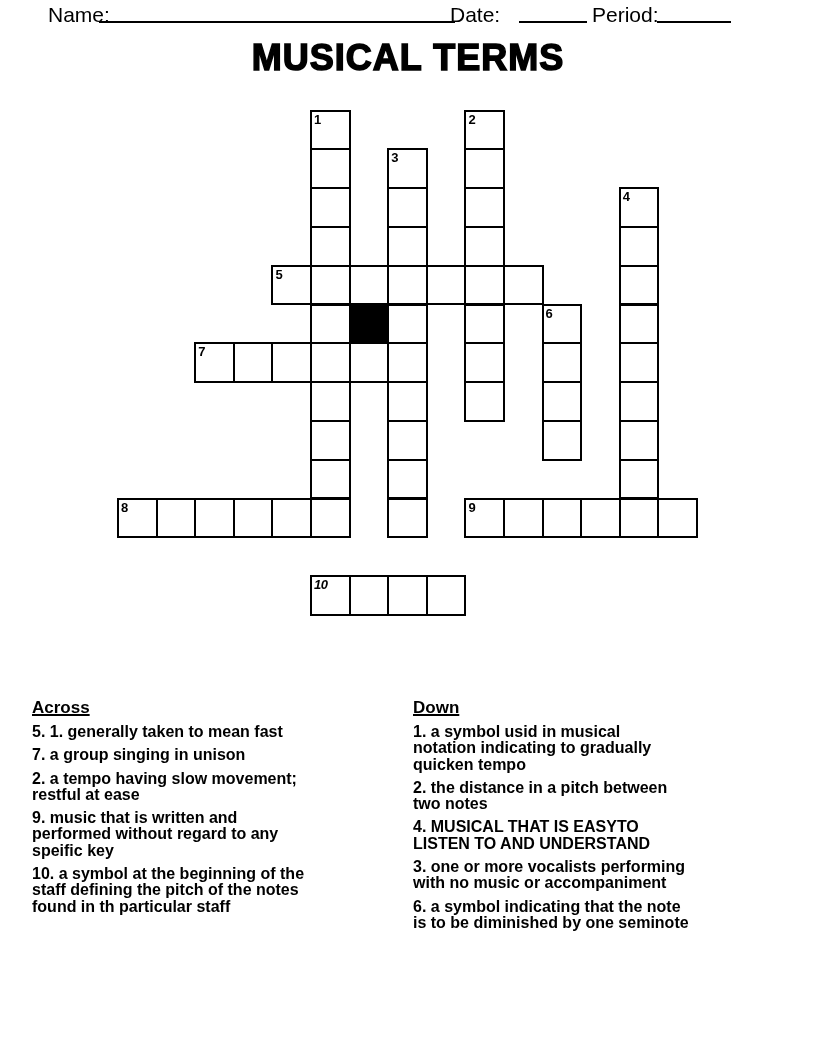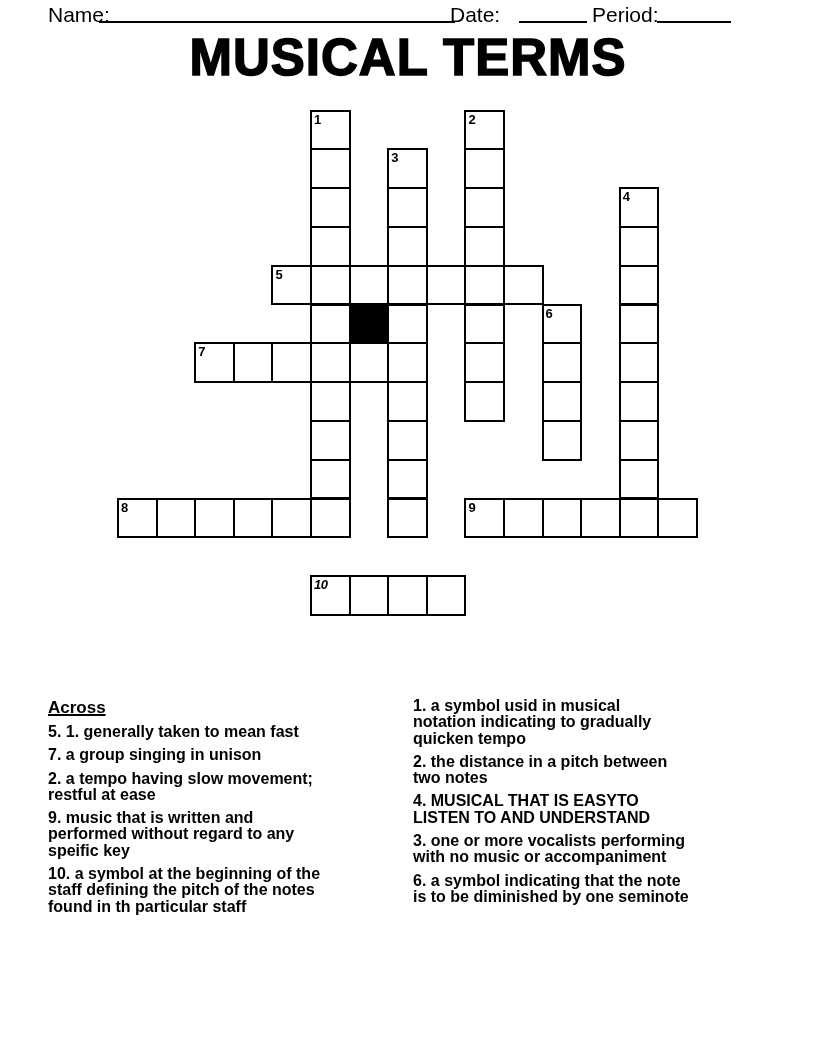--- a/index.html
+++ b/index.html
@@ -6,21 +6,21 @@
   body{
     width:816px;height:1056px;position:relative;background:#fff;color:#000;
     font-family:"Liberation Sans", sans-serif;overflow:hidden;
   }
   
   .hdr-label{position:absolute;font-size:21px;top:3px;white-space:nowrap;}
   .blank{position:absolute;height:0;border-bottom:2px solid #000;top:21px;}
   
   .title{
     position:absolute;top:30px;left:0;width:816px;text-align:center;margin:0;
-    font-size:51px;line-height:56px;font-weight:900;letter-spacing:1px;
+    font-size:36px;line-height:56px;font-weight:900;letter-spacing:1px;
     -webkit-text-stroke:1.5px #000;
   }
   
   .grid{position:absolute;left:0;top:0;width:816px;height:660px;}
   .cell{
     position:absolute;box-sizing:border-box;background:#fff;
     border:2px solid #000;
   }
   .cell.black{background:#000;}
   .cellnum{
@@ -133,36 +133,37 @@
     <div class="cell" style="left: 657.4px; top: 497.5px; width: 40.6px; height: 40.8px;"></div>
     <div class="cell" style="left: 310px; top: 575.1px; width: 40.6px; height: 40.8px; font-style: italic;">
       <span class="cellnum">10</span>
     </div>
     <div class="cell" style="left: 348.6px; top: 575.1px; width: 40.6px; height: 40.8px;"></div>
     <div class="cell" style="left: 387.2px; top: 575.1px; width: 40.6px; height: 40.8px;"></div>
     <div class="cell" style="left: 425.8px; top: 575.1px; width: 40.6px; height: 40.8px;"></div>
     <div class="cell black" style="left: 348.6px; top: 303.5px; width: 40.6px; height: 40.8px;"></div>
   </div>
 
-<div class="clue-col" style="left:48px">
+<div class="clue-col" style="left:32px">
   <p class="clue-head">Across</p>
   <div>
       <p class="clue">5. 1. generally taken to mean fast</p>
       <p class="clue">7. a group singing in unison</p>
       <p class="clue">2. a tempo having slow movement;
 restful at ease</p>
       <p class="clue">9. music that is written and
 performed without regard to any
 speific key</p>
       <p class="clue">10. a symbol at the beginning of the
 staff defining the pitch of the notes
 found in th particular staff</p>
     </div>
 </div>
 <div class="clue-col" style="left:413px">
+  <p class="clue-head">Down</p>
   <div>
       <p class="clue">1. a symbol usid in musical
 notation indicating to gradually
 quicken tempo</p>
       <p class="clue">2. the distance in a pitch between
 two notes</p>
       <p class="clue">4. MUSICAL THAT IS EASYTO
 LISTEN TO AND UNDERSTAND</p>
       <p class="clue">3. one or more vocalists performing
 with no music or accompaniment</p>

